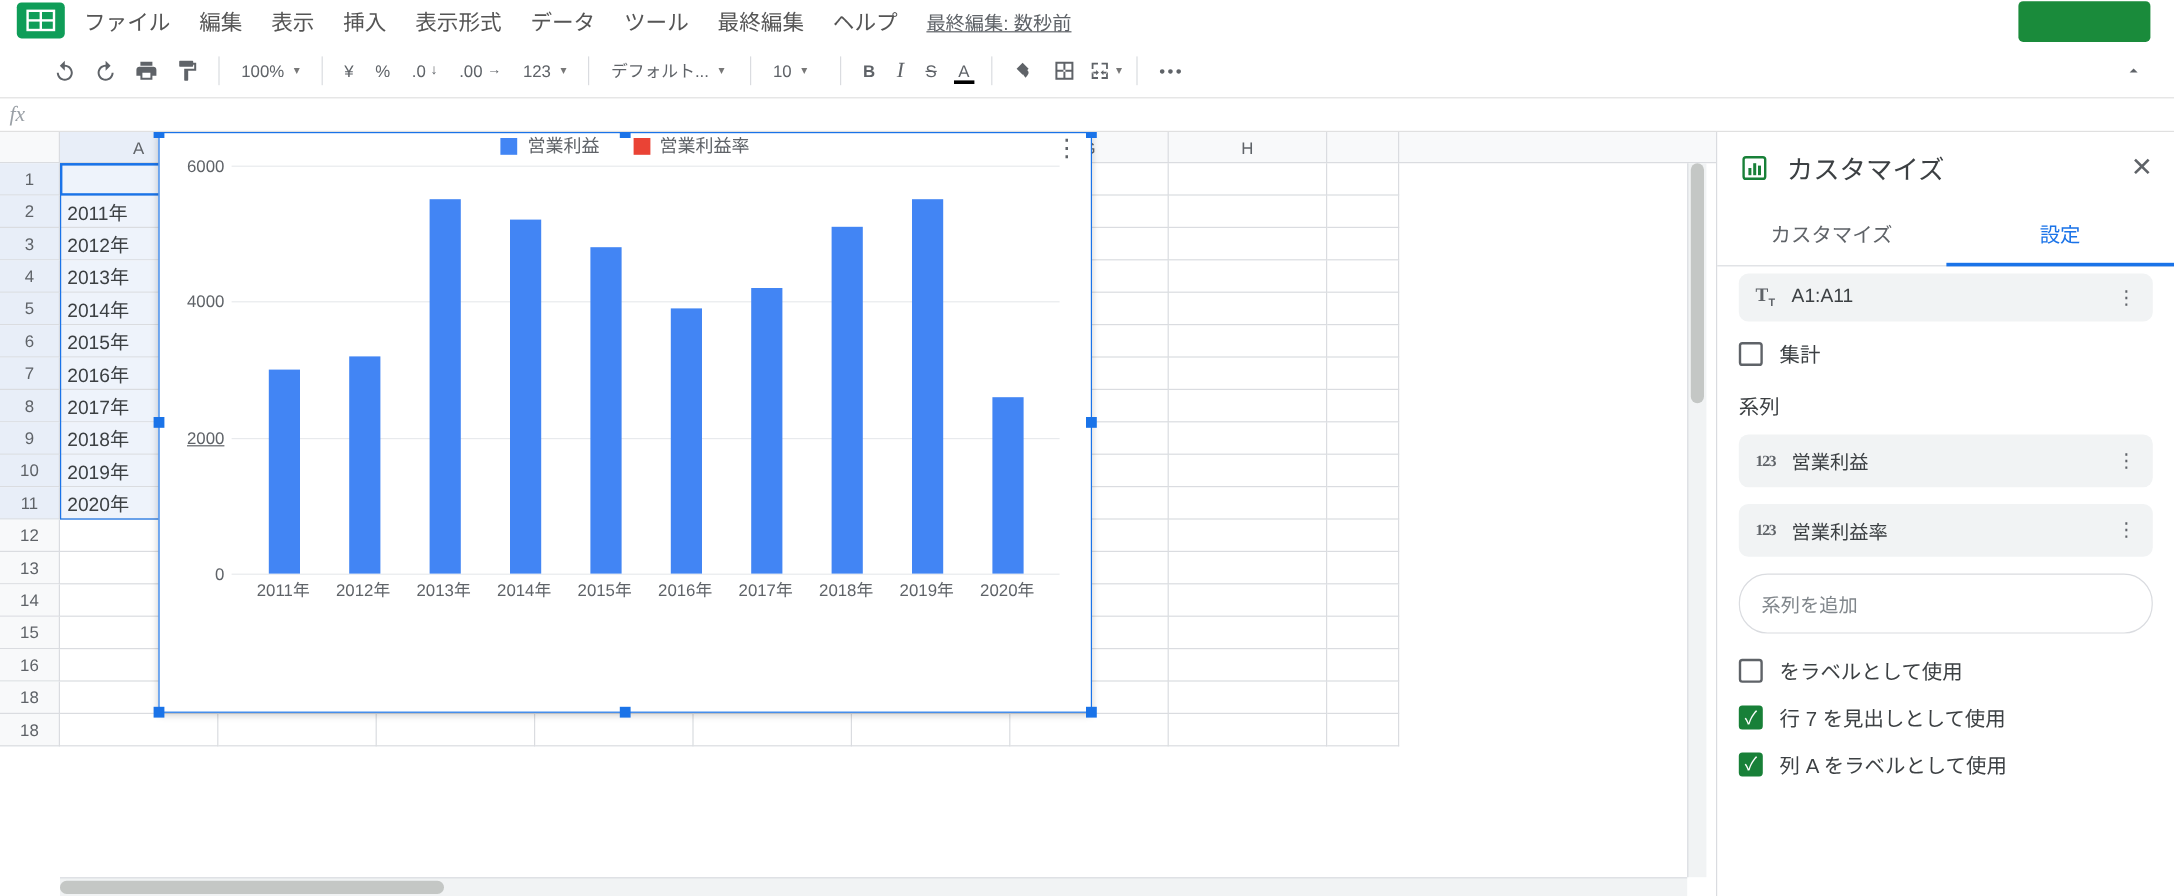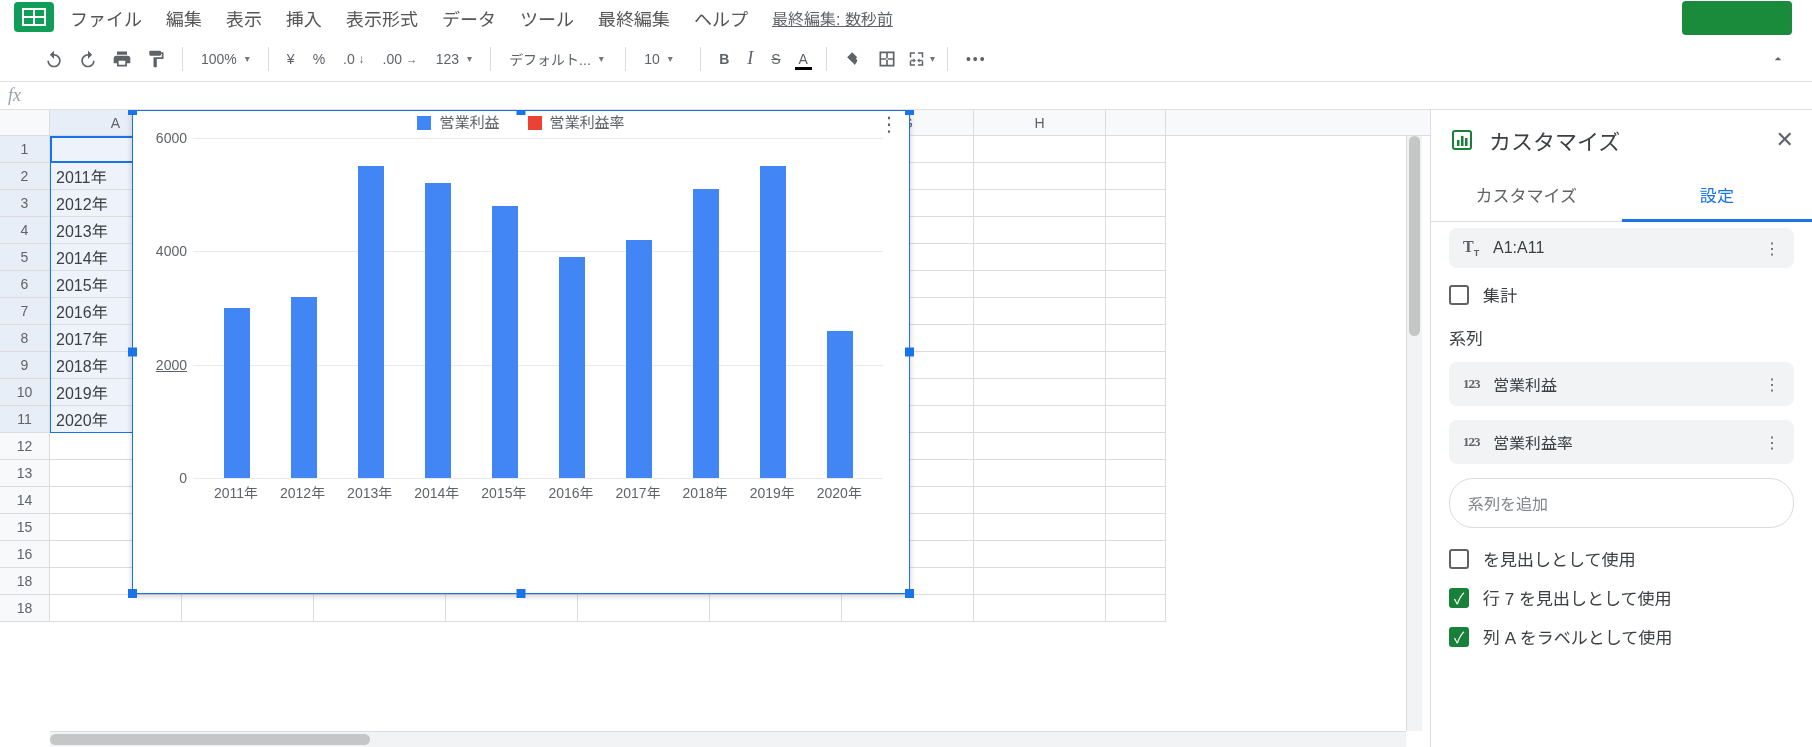--- a/index.html
+++ b/index.html
@@ -525,21 +525,21 @@
           <span class="kebab">⋮</span>
         </div>
         <div class="chip">
           <span class="pre num123">123</span>
           <span>営業利益率</span>
           <span class="kebab">⋮</span>
         </div>
         <div class="add-series">系列を追加</div>
         <div class="chk-row">
           <div class="chk"></div>
-          <span>を見出しとして使用</span>
+          <span>をラベルとして使用</span>
         </div>
         <div class="chk-row">
           <div class="chk checked">✓</div>
           <span>行 7 を見出しとして使用</span>
         </div>
         <div class="chk-row">
           <div class="chk checked">✓</div>
           <span>列 A をラベルとして使用</span>
         </div>
       </div>

